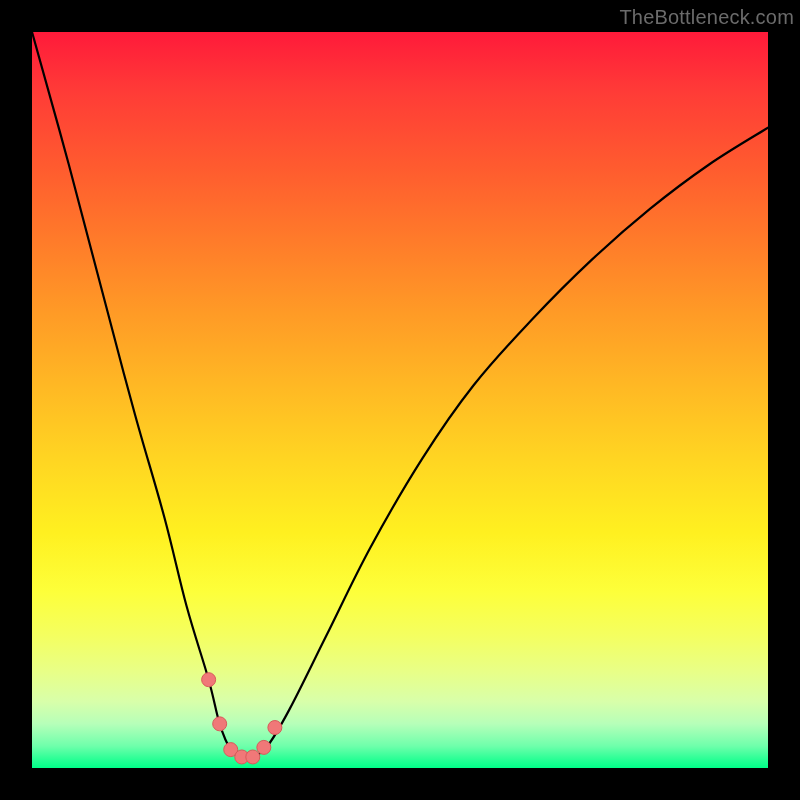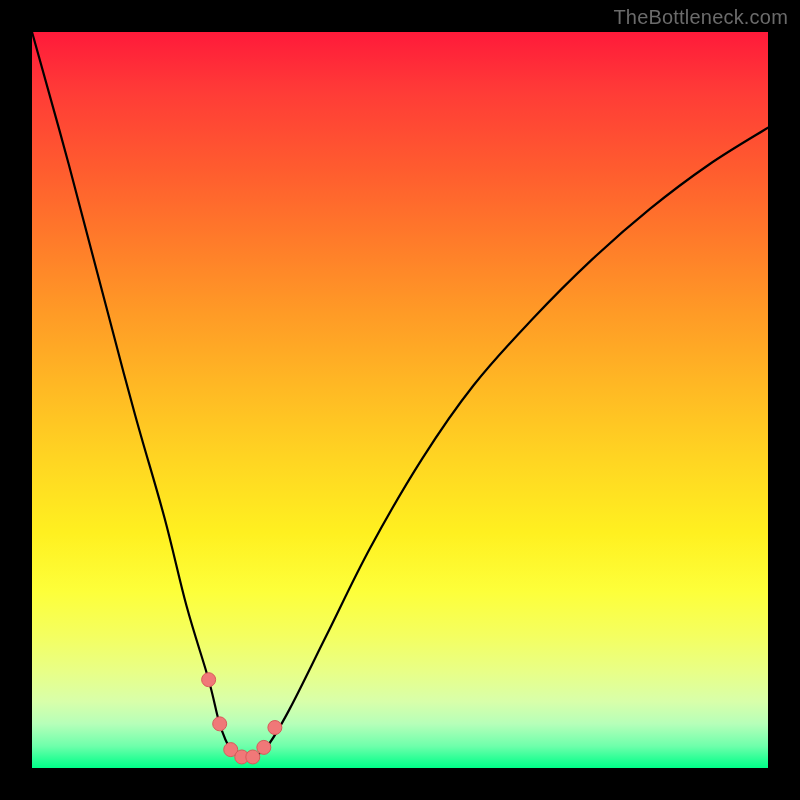--- a/index.html
+++ b/index.html
@@ -38,21 +38,21 @@
       #d8ffaa 91%,
       #b6ffb9 94%,
       #6fffab 97%,
       #22ff93 99%,
       #00ff88 100%
     );
   }
   .watermark {
     position: absolute;
     top: 6px;
-    right: 12px;
+    right: 6px;
     color: #6b6b6b;
     font-size: 20px;
     letter-spacing: 0.2px;
     font-weight: 400;
     user-select: none;
   }
   svg.curve {
     position: absolute;
     left: 0;
     top: 0;

